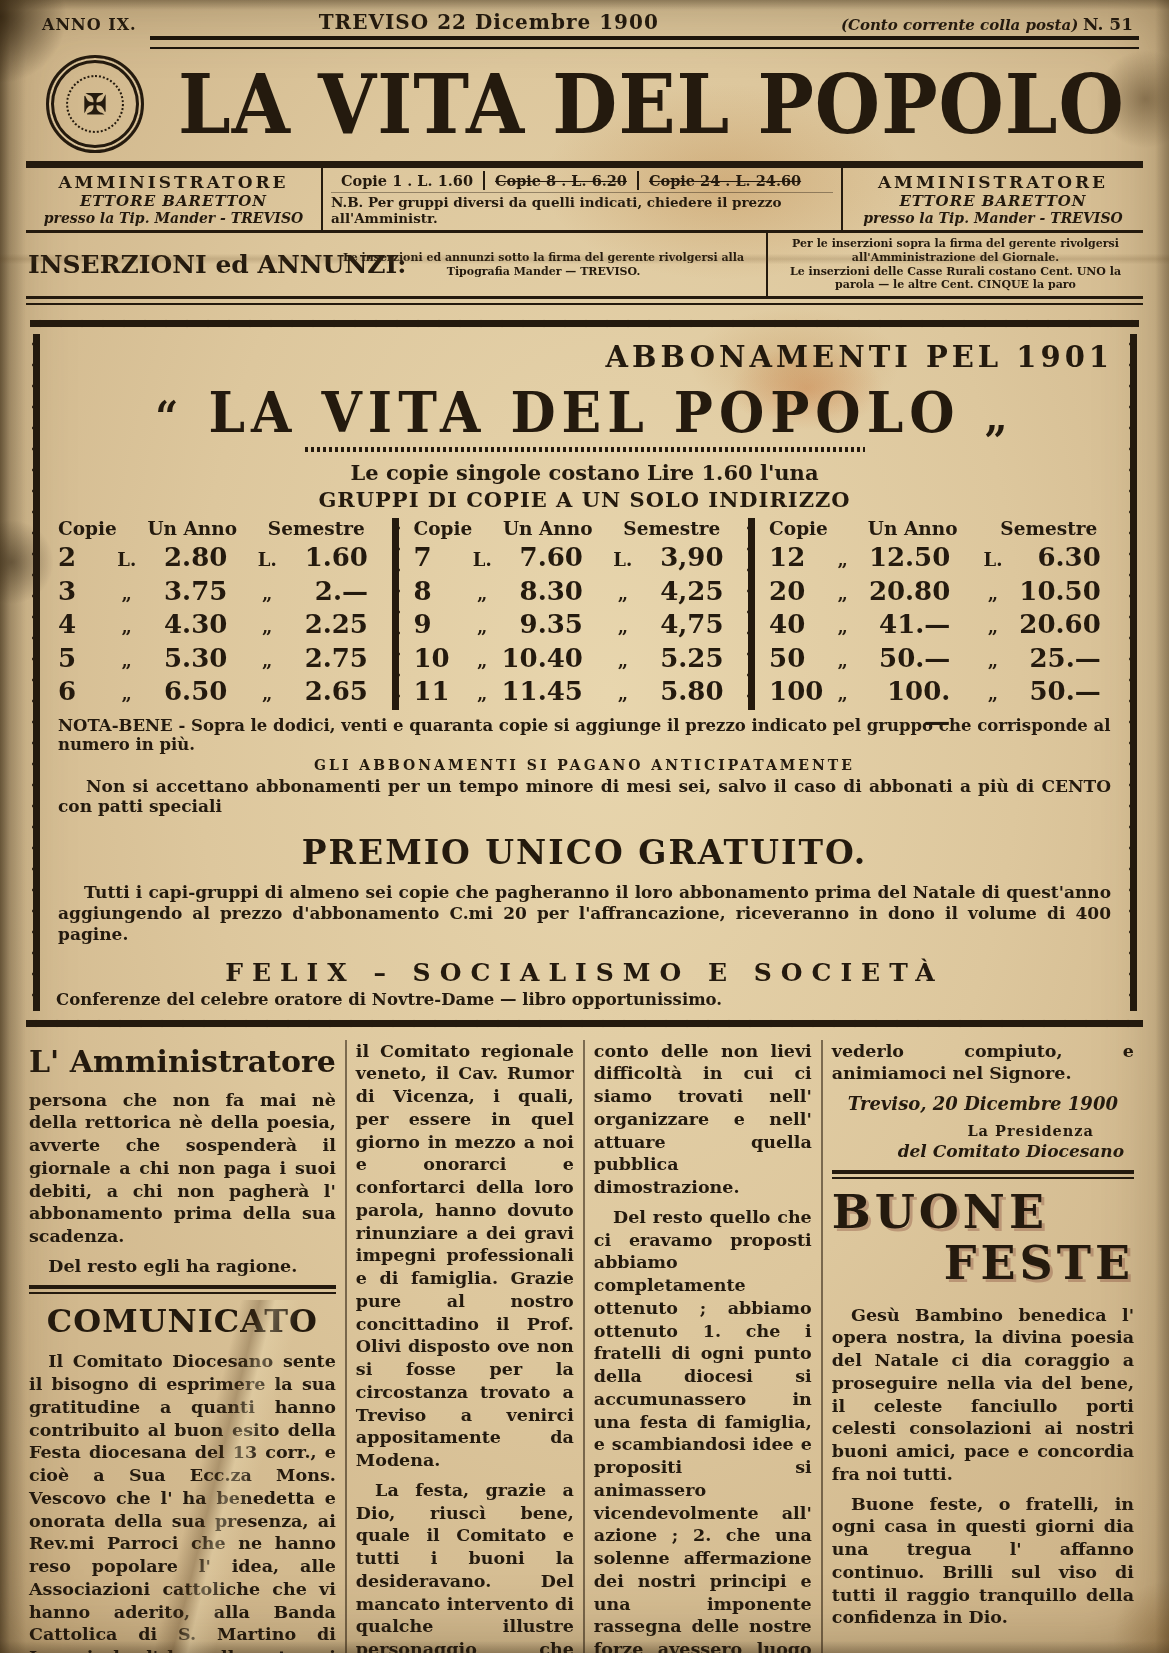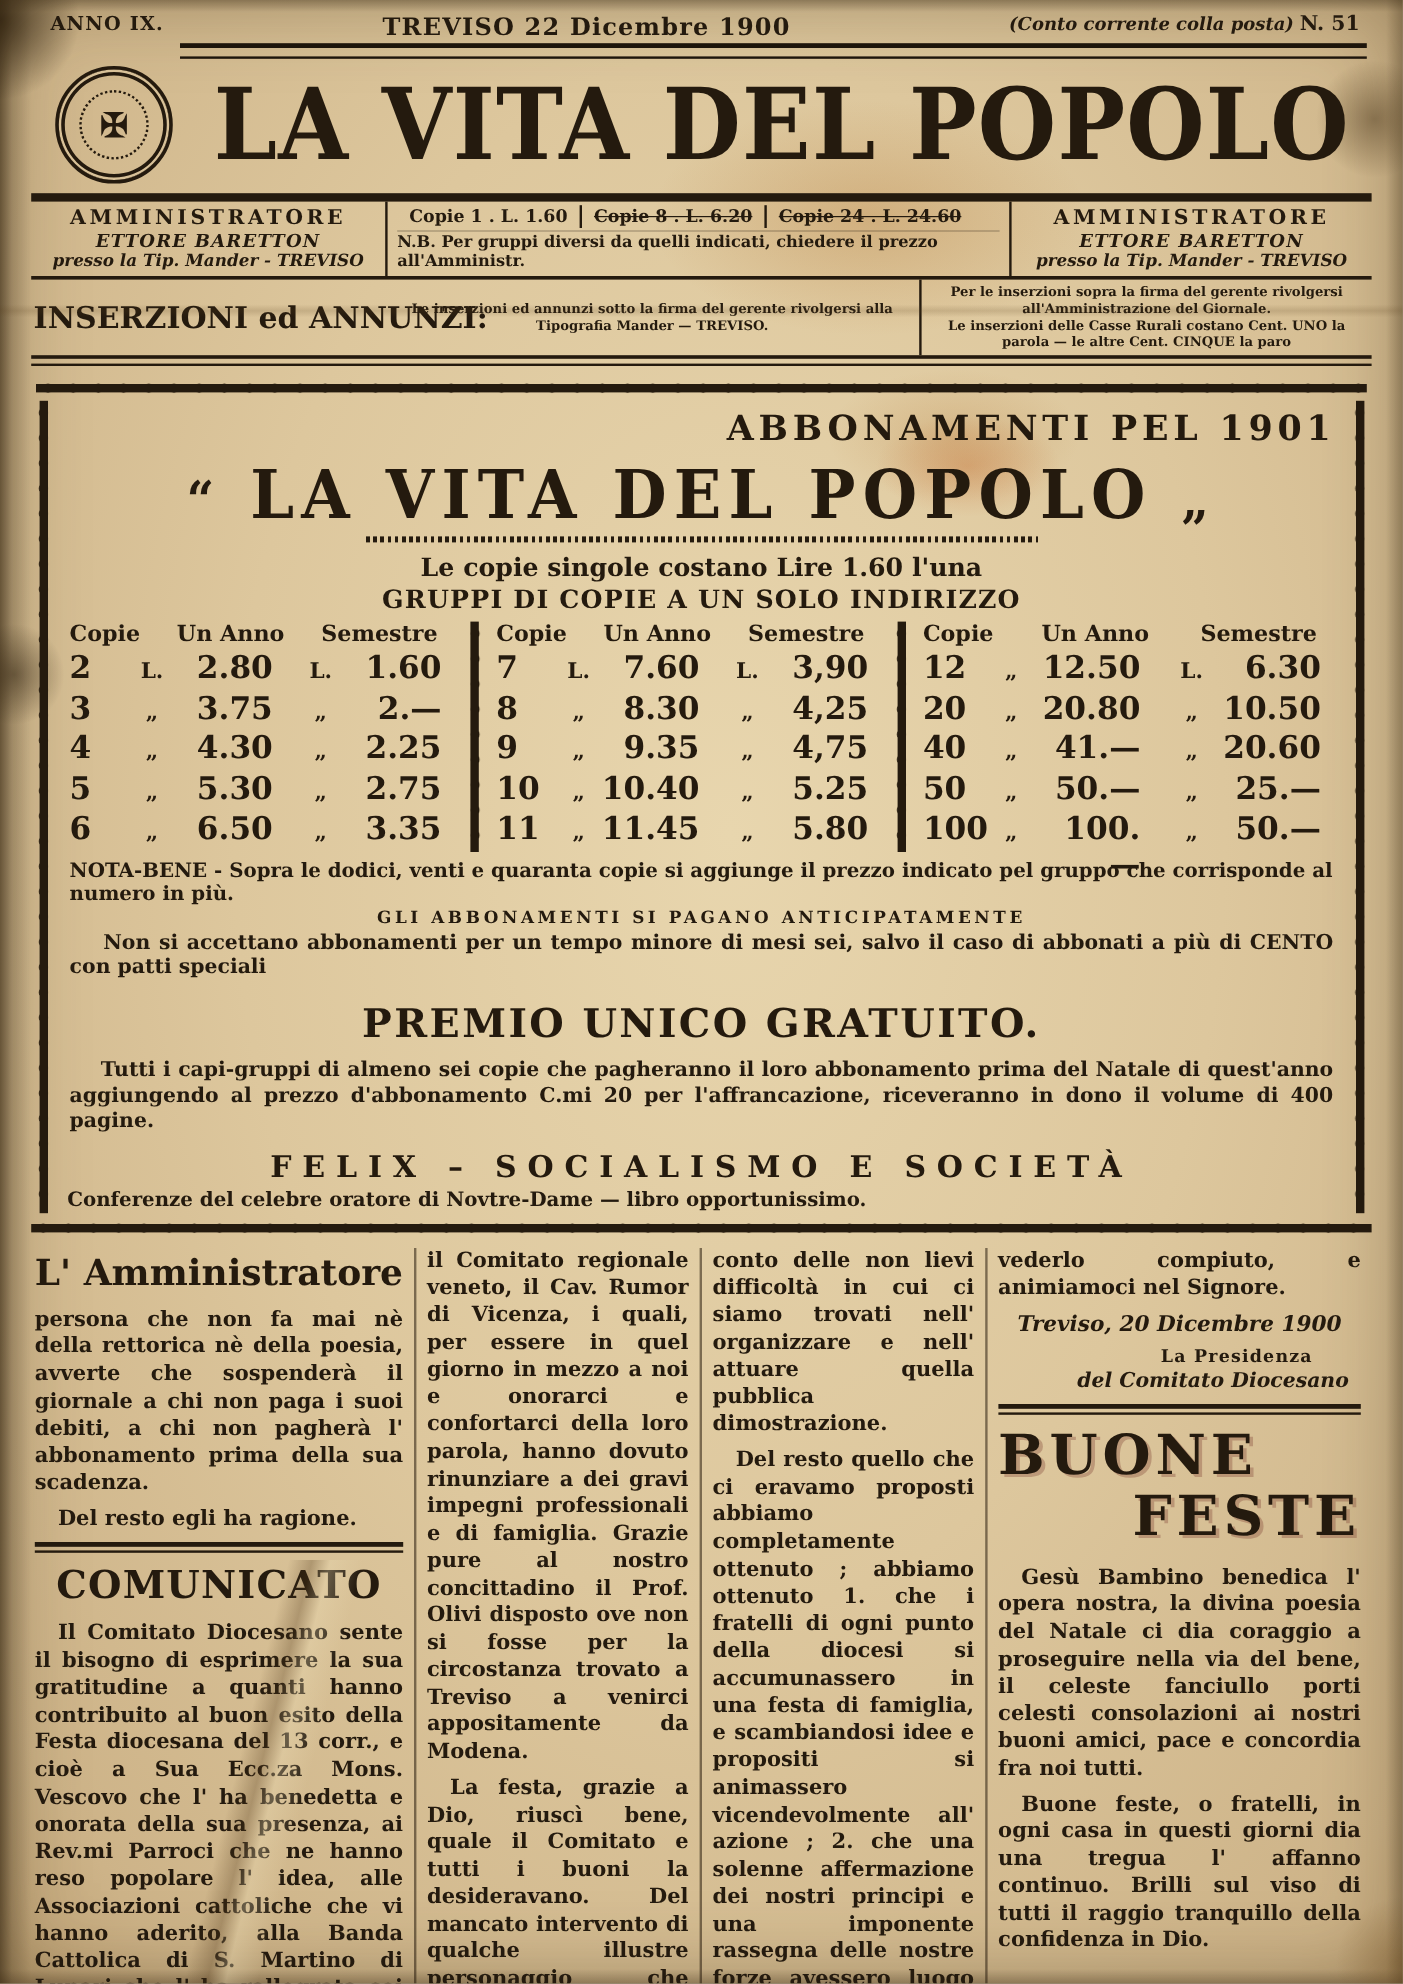--- a/index.html
+++ b/index.html
@@ -21,21 +21,21 @@
       radial-gradient(ellipse at 52% 42%, #e8d6ae 0%, #ddc79d 48%, #cdb388 88%, #bfa376 100%);
     box-shadow:inset 0 0 70px rgba(70,50,20,.4);
   }
   .stain{position:absolute;pointer-events:none;}
   #crease{left:70px;top:1300px;width:300px;height:353px;
     background:linear-gradient(104deg, transparent 44%, rgba(80,55,25,.30) 49%, rgba(235,220,180,.35) 53%, transparent 60%);}
   #fold-top{left:0;top:250px;width:1169px;height:18px;
     background:linear-gradient(180deg, transparent 20%, rgba(90,65,30,.18) 50%, transparent 80%);}
 
   
-  .topstrip{display:flex;justify-content:space-between;padding:10px 36px 0 42px;}
+  .topstrip{display:flex;justify-content:space-between;align-items:flex-end;padding:10px 36px 0 42px;}
   .anno{font-weight:bold;font-size:16px;letter-spacing:1px;}
   .topdate{font-weight:bold;font-size:20px;letter-spacing:1px;}
   .topright{font-size:15px;}
   .topright .conto{font-style:italic;font-weight:bold;}
   .topright .numero{font-weight:bold;font-size:17px;}
   .toprule{height:7px;border-top:4px solid #1d150b;border-bottom:2px solid #1d150b;margin:2px 30px 0 150px;}
 
   
   .masthead{display:flex;align-items:center;gap:20px;padding:6px 30px 8px 46px;}
   .seal{width:92px;height:92px;border-radius:50%;flex:0 0 auto;border:3px solid #241a0e;
@@ -242,21 +242,21 @@
               <span class="pm">„</span>
               <span class="pv">5.30</span>
               <span class="pm2">„</span>
               <span class="pv2">2.75</span>
             </div>
             <div class="prow">
               <span class="pc">6</span>
               <span class="pm">„</span>
               <span class="pv">6.50</span>
               <span class="pm2">„</span>
-              <span class="pv2">3.35</span>
+              <span class="pv2">2.65</span>
             </div>
           </div>
         <div class="orn-v"></div>
         <div class="pgroup">
           <div class="phead">
             <span class="ph1">Copie</span>
             <span class="ph2">Un Anno</span>
             <span class="ph3">Semestre</span>
           </div>
         <div class="prow">

